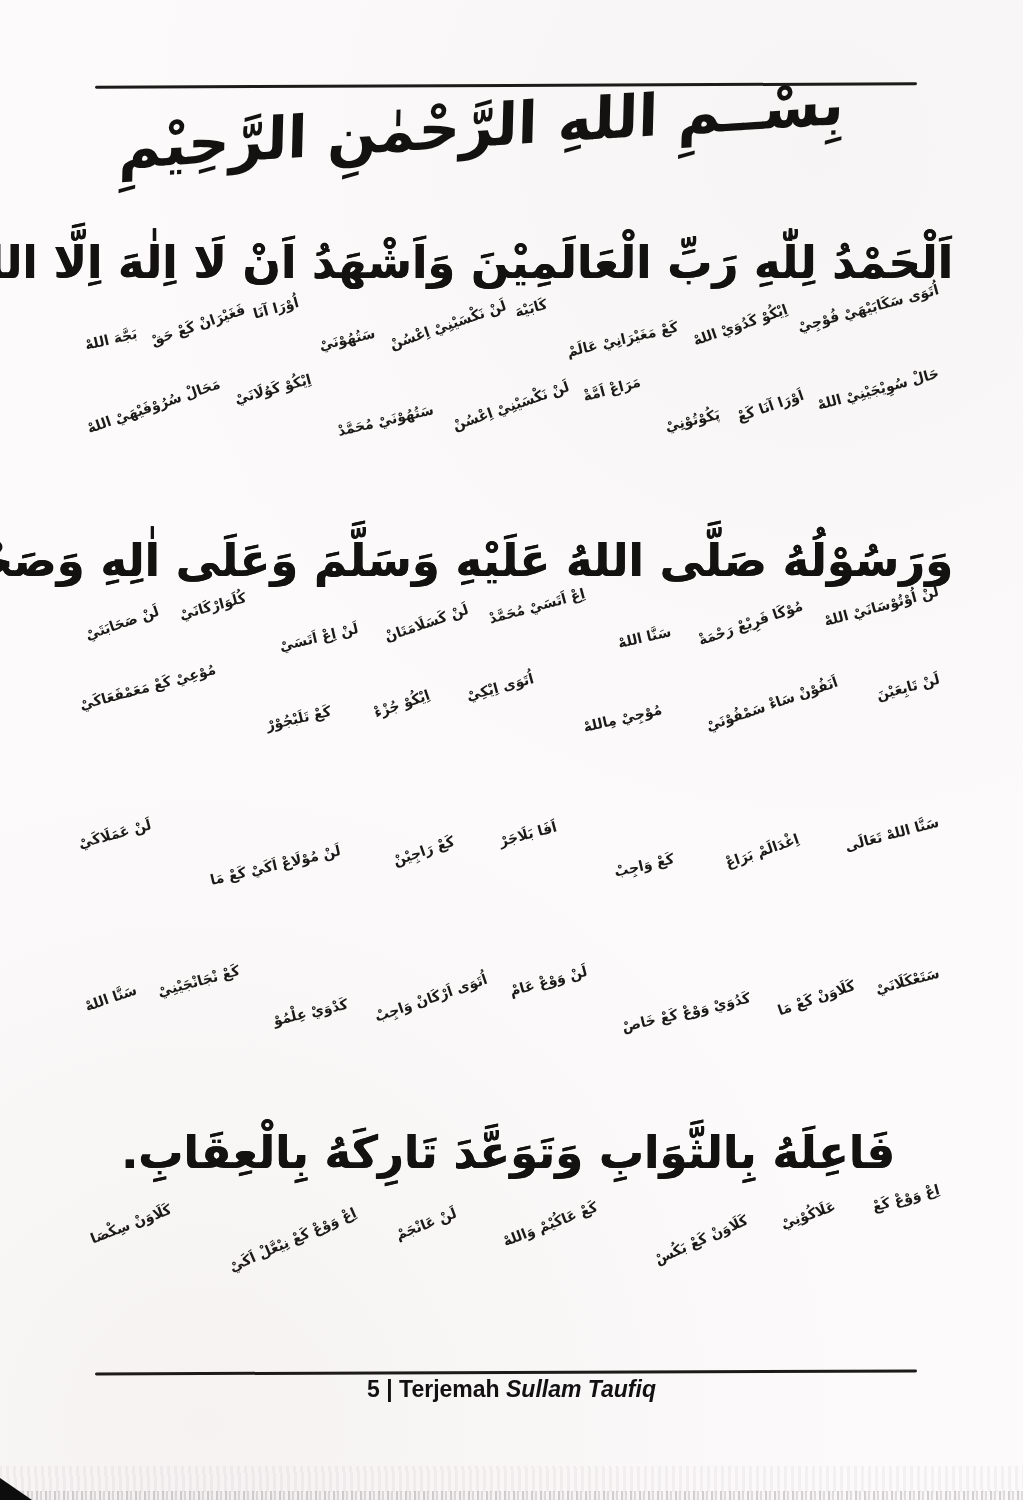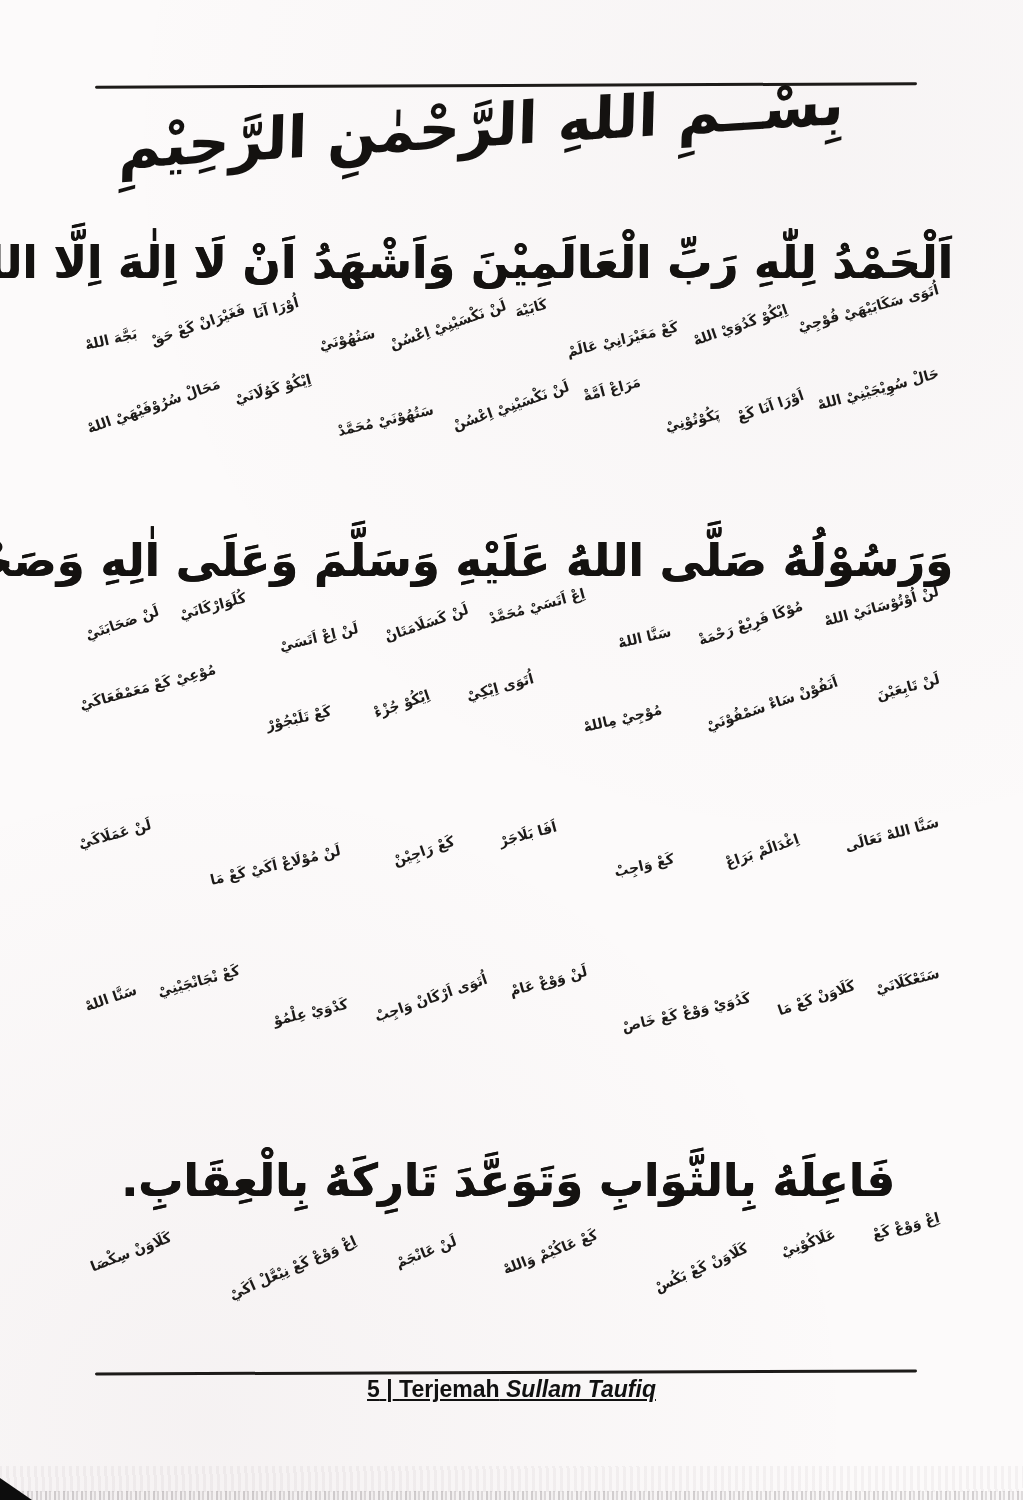--- a/index.html
+++ b/index.html
@@ -35,21 +35,21 @@
   .content{position:absolute;top:228px;left:70px;right:70px;}
   .line{height:151px;position:relative;}
   .main{
     direction:rtl;
     font-size:45px;font-weight:bold;line-height:1.55;
     text-align:justify;text-align-last:justify;
     color:#141210;
     text-shadow:0.4px 0 0 #141210;
     white-space:nowrap;
   }
-  .line.indent .main{padding:0 58px;margin-top:28px;}
+  .line.indent .main{padding:0 58px;}
   
   .ann{
     direction:rtl;
     display:flex;justify-content:space-between;align-items:flex-start;
     padding:0 14px 0 6px;
     margin-top:-4px;
     height:70px;
   }
   .ann span{
     display:inline-block;
@@ -60,21 +60,21 @@
   }
   .ann span:nth-child(3n+2){transform:rotate(-19deg) translateY(24px);}
   .ann span:nth-child(3n){transform:rotate(-13deg) translateY(38px);}
   .line.steep .ann span:nth-child(n+4){transform:rotate(-21deg) translateY(34px);}
   .line.steep .ann span:nth-child(3n){transform:rotate(-24deg) translateY(52px);}
   
   .footer{
     position:absolute;top:1376px;left:0;width:1023px;
     text-align:center;
     font-family:"Liberation Sans", sans-serif;
-    font-size:23px;font-weight:bold;color:#111;text-decoration:underline;
+    font-size:23px;font-weight:bold;color:#111;
   }
   .footer .book{font-style:italic;}
   
   .corner-artifact{
     position:absolute;bottom:0;left:0;
     width:0;height:0;
     border-bottom:22px solid #0d0d0d;
     border-right:32px solid transparent;
   }
   .bottom-noise{

